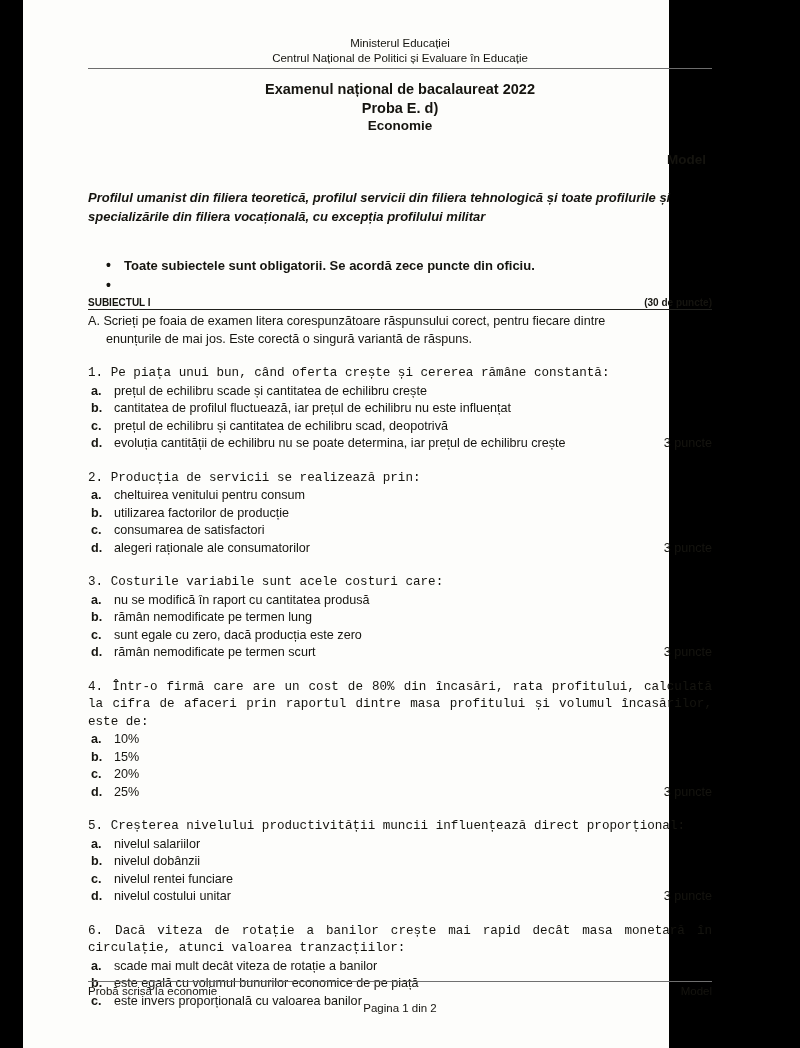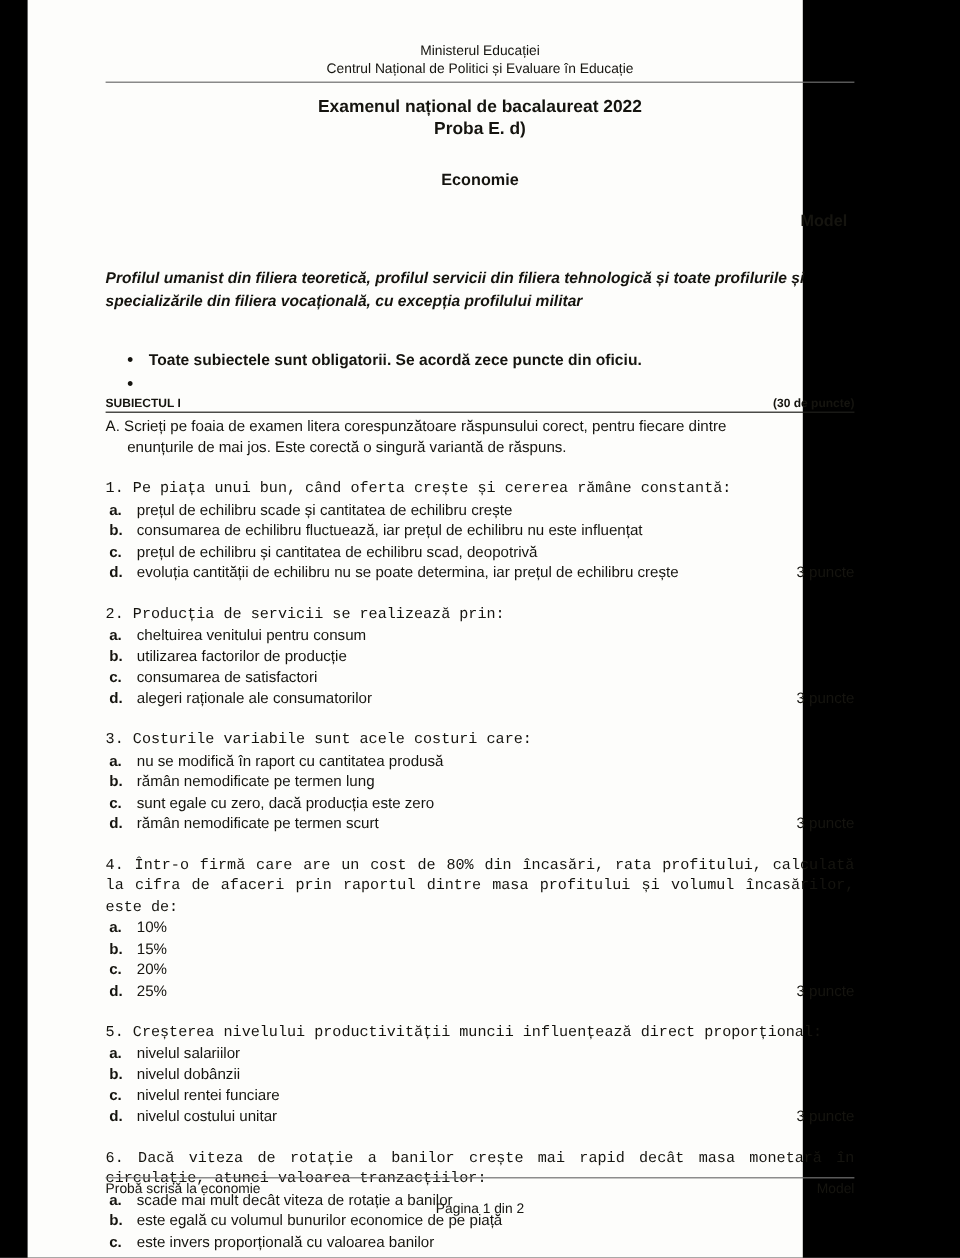--- a/index.html
+++ b/index.html
@@ -50,37 +50,36 @@
     text-align: center;
     font-weight: bold;
     font-size: 14.5px;
     line-height: 19px;
     margin-top: 11px;
   }
   .subject-name {
     text-align: center;
     font-weight: bold;
     font-size: 13.5px;
-    margin-top: 24px;
   }
   .model-top {
     text-align: right;
     font-weight: bold;
     font-size: 13.5px;
     margin-top: 19px;
     padding-right: 6px;
   }
 
   
   .profile-note {
     font-style: italic;
     font-weight: bold;
     font-size: 13px;
     line-height: 19px;
-    margin-top: 31px;
+    margin-top: 21px;
     text-align: left;
   }
 
   
   .rules-list {
     margin: 30px 0 0 0;
     padding: 0;
     list-style: none;
     font-weight: bold;
     font-size: 13px;
@@ -225,21 +224,21 @@
 
     <div class="question-block">
       <div class="q-stem">1. Pe piața unui bun, când oferta crește și cererea rămâne constantă:</div>
       <div class="opt-row">
         <span class="opt-letter">a.</span>
         <span class="opt-text">prețul de echilibru scade și cantitatea de echilibru crește</span>
         <span class="opt-points"></span>
       </div>
       <div class="opt-row">
         <span class="opt-letter">b.</span>
-        <span class="opt-text">consumarea de echilibru fluctuează, iar prețul de echilibru nu este influențat</span>
+        <span class="opt-text">cantitatea de profilul fluctuează, iar prețul de echilibru nu este influențat</span>
         <span class="opt-points"></span>
       </div>
       <div class="opt-row">
         <span class="opt-letter">c.</span>
         <span class="opt-text">prețul de echilibru și cantitatea de echilibru scad, deopotrivă</span>
         <span class="opt-points"></span>
       </div>
       <div class="opt-row">
         <span class="opt-letter">d.</span>
         <span class="opt-text">evoluția cantității de echilibru nu se poate determina, iar prețul de echilibru crește</span>

